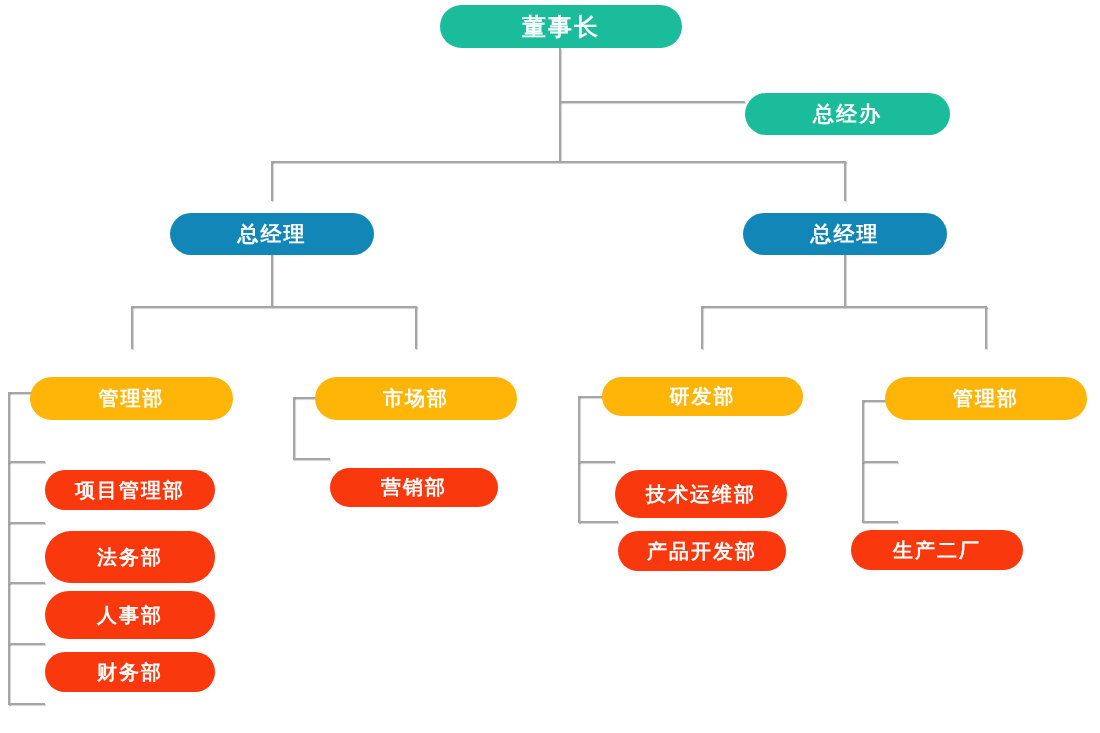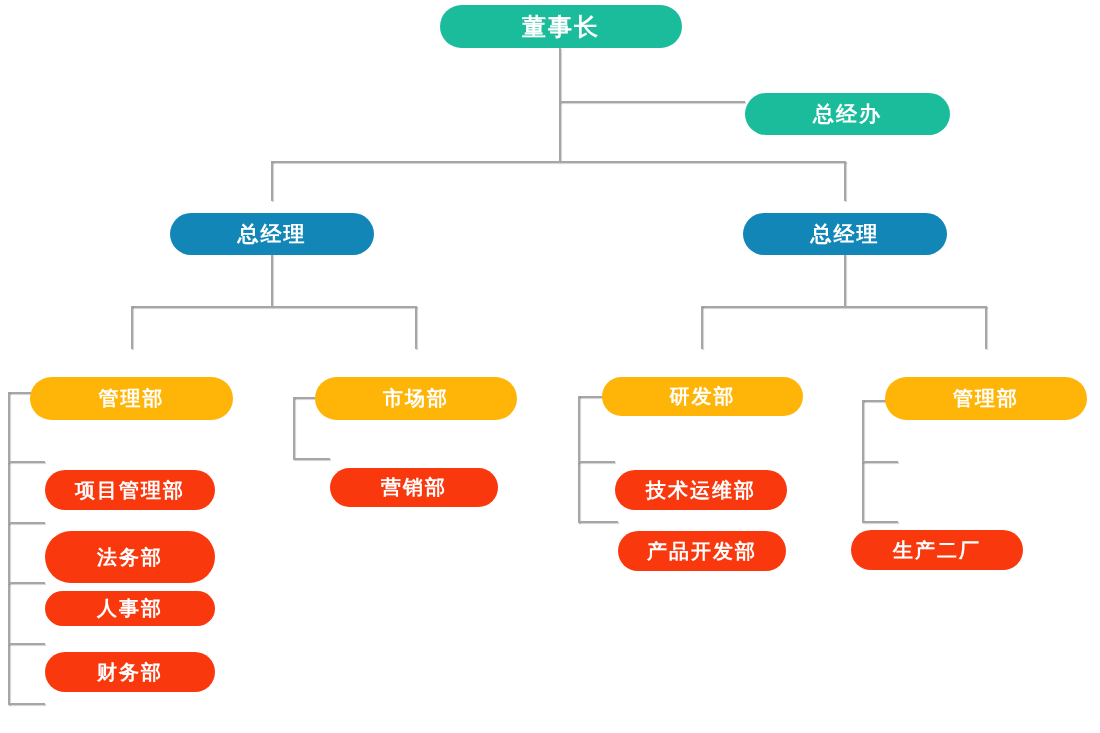--- a/index.html
+++ b/index.html
@@ -57,26 +57,26 @@
   <div class="node blue fs21" style="left:170px; top:201px; width:204px; height:42px;">总经理</div>
   <div class="node blue fs21" style="left:743px; top:201px; width:204px; height:42px;">总经理</div>
 
   <div class="node yellow fs20" style="left:30px;  top:349px; width:203px; height:43px;">管理部</div>
   <div class="node yellow fs20" style="left:315px; top:349px; width:202px; height:43px;">市场部</div>
   <div class="node yellow fs20" style="left:602px; top:349px; width:201px; height:39px;">研发部</div>
   <div class="node yellow fs20" style="left:885px; top:349px; width:202px; height:43px;">管理部</div>
 
   <div class="node red fs20" style="left:45px; top:442px; width:170px; height:40px;">项目管理部</div>
   <div class="node red fs20" style="left:45px; top:503px; width:170px; height:52px;">法务部</div>
-  <div class="node red fs20" style="left:45px; top:563px; width:170px; height:35px;">人事部</div>
+  <div class="node red fs20" style="left:45px; top:563px; width:170px; height:48px;">人事部</div>
   <div class="node red fs20" style="left:45px; top:624px; width:170px; height:40px;">财务部</div>
 
   <div class="node red fs20" style="left:330px; top:440px; width:168px; height:39px;">营销部</div>
 
-  <div class="node red fs20" style="left:615px; top:442px; width:172px; height:40px;">技术运维部</div>
+  <div class="node red fs20" style="left:615px; top:442px; width:172px; height:48px;">技术运维部</div>
   <div class="node red fs20" style="left:618px; top:503px; width:168px; height:40px;">产品开发部</div>
 
   <div class="node red fs20" style="left:851px; top:502px; width:172px; height:40px;">生产二厂</div>
 
 <div class="line" style="left: 559px; top: 48px; width: 2px; height: 114px;"></div>
     <div class="line" style="left: 560px; top: 101px; width: 185px; height: 2px;"></div>
     <div class="line" style="left: 271px; top: 161px; width: 575px; height: 2px;"></div>
     <div class="line" style="left: 271px; top: 161px; width: 2px; height: 40px;"></div>
     <div class="line" style="left: 844px; top: 161px; width: 2px; height: 40px;"></div>
     <div class="line" style="left: 271px; top: 243px; width: 2px; height: 64px;"></div>

